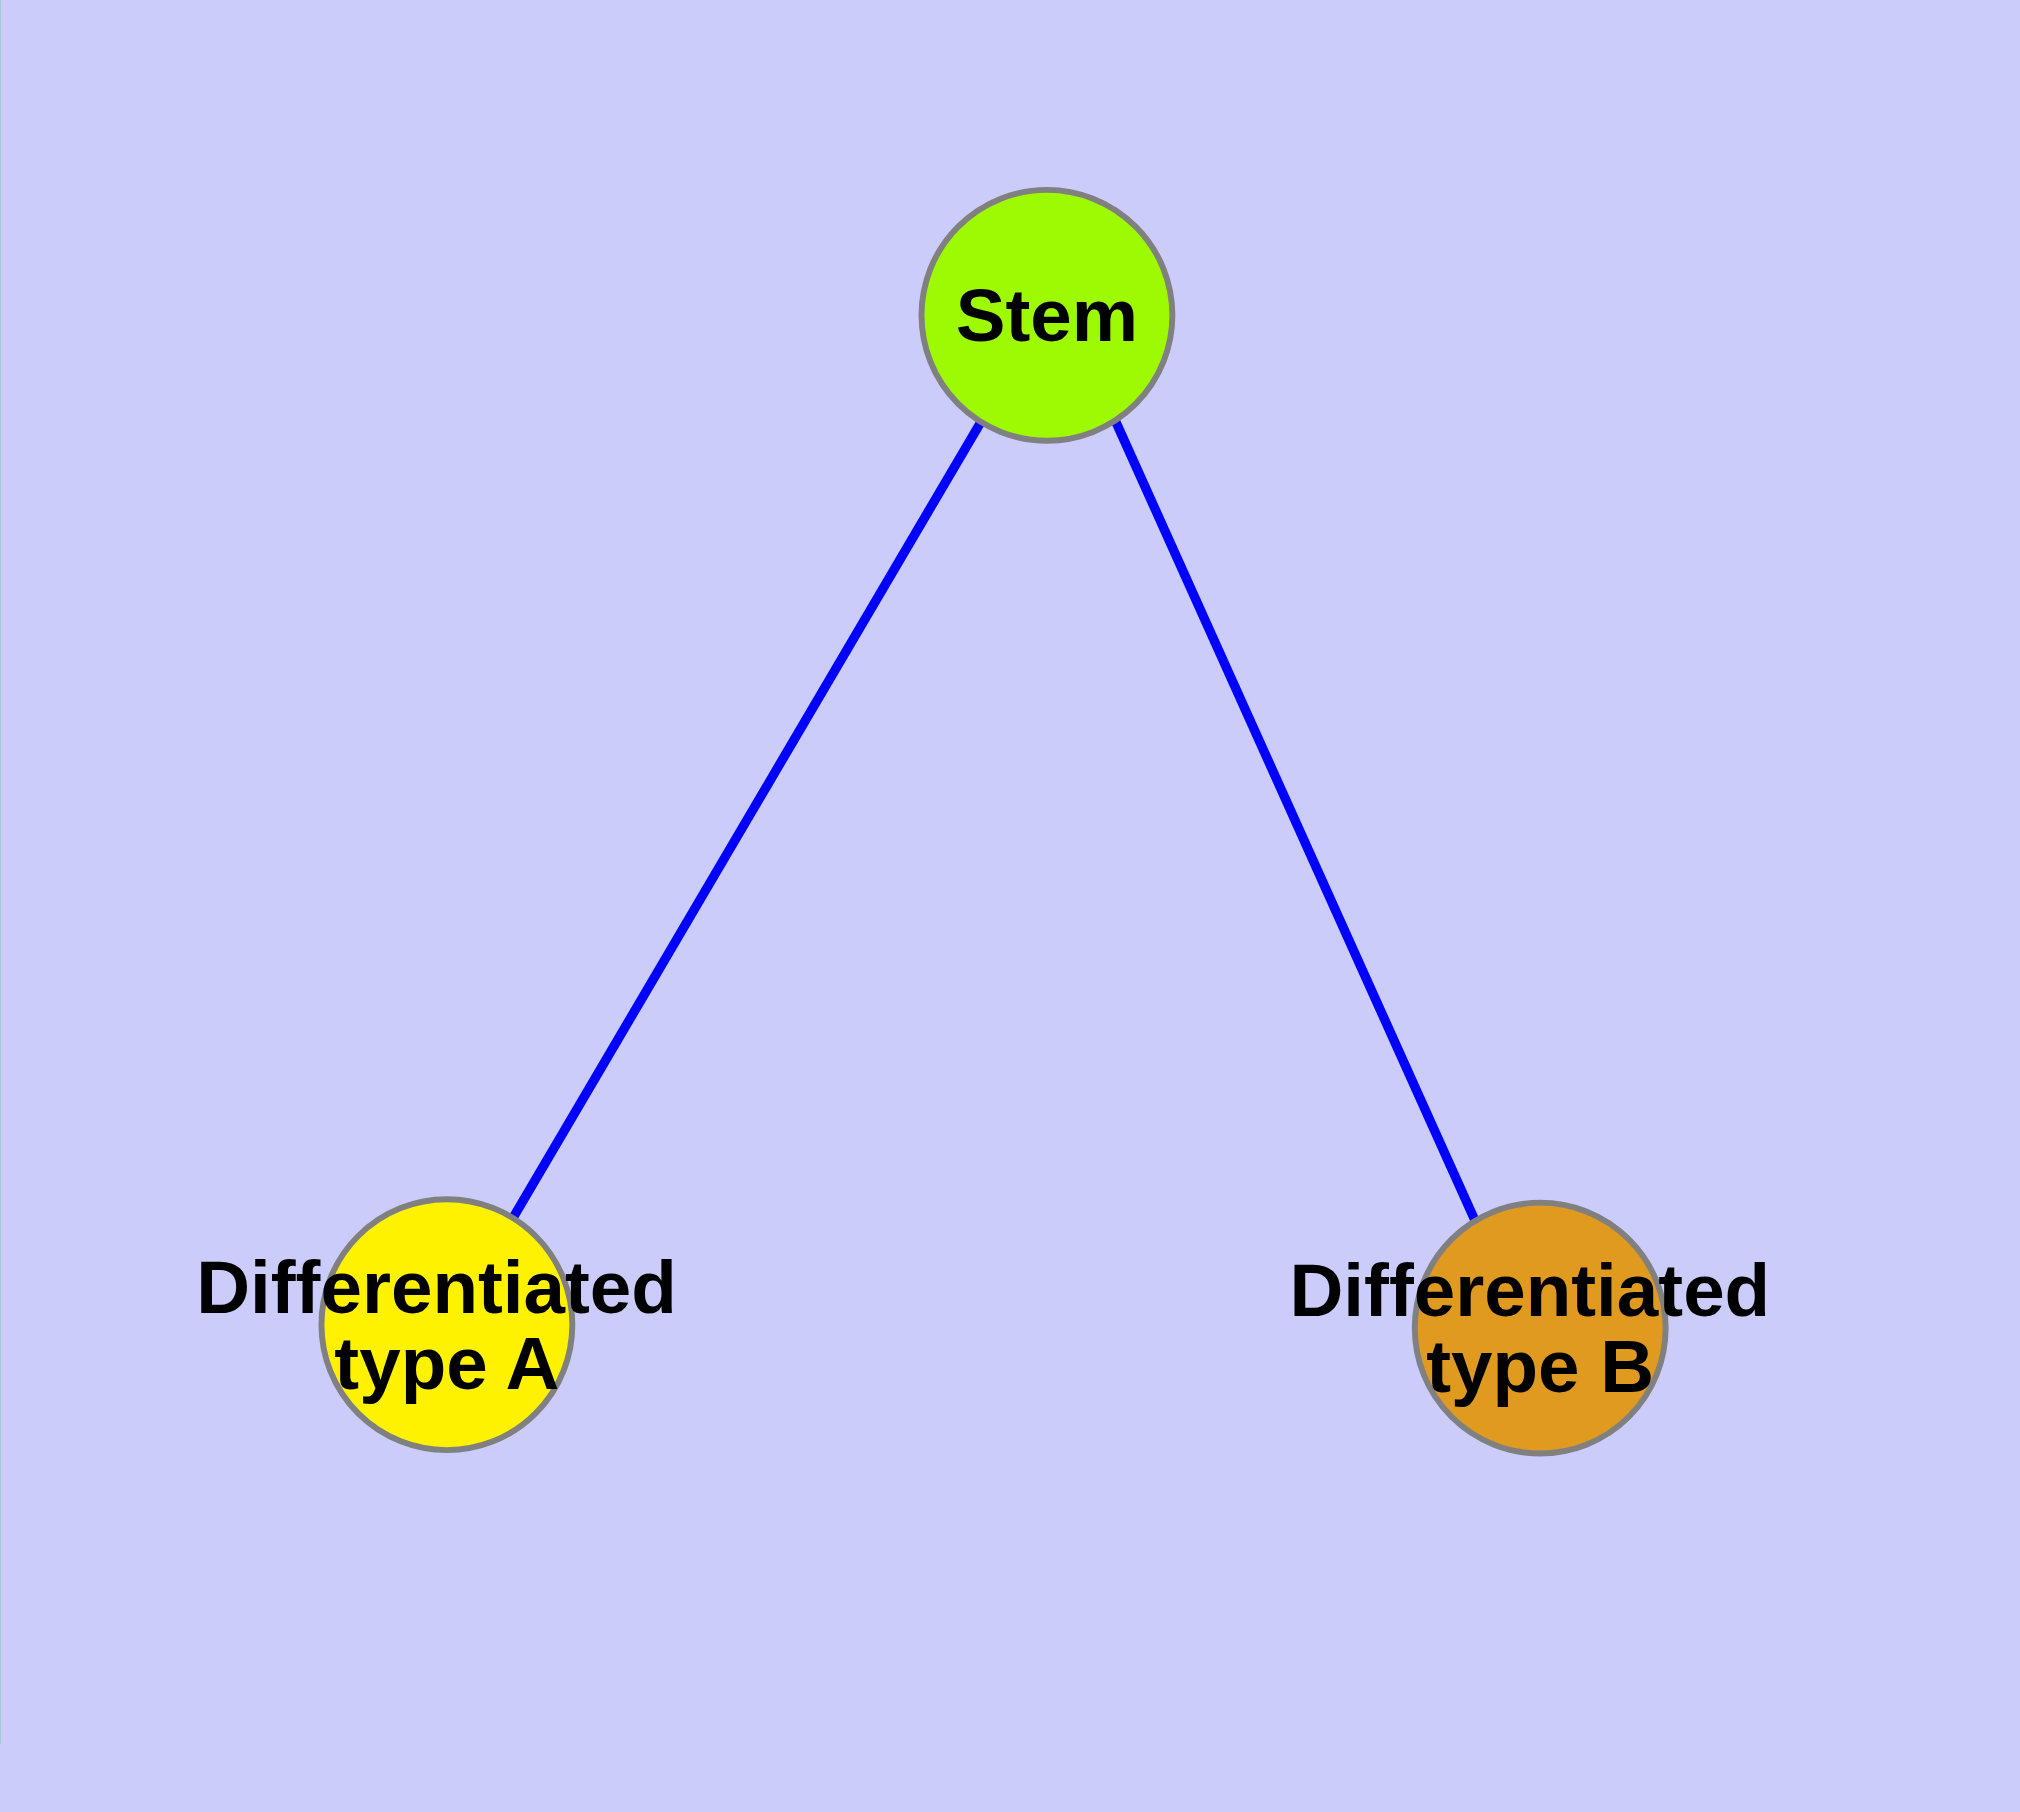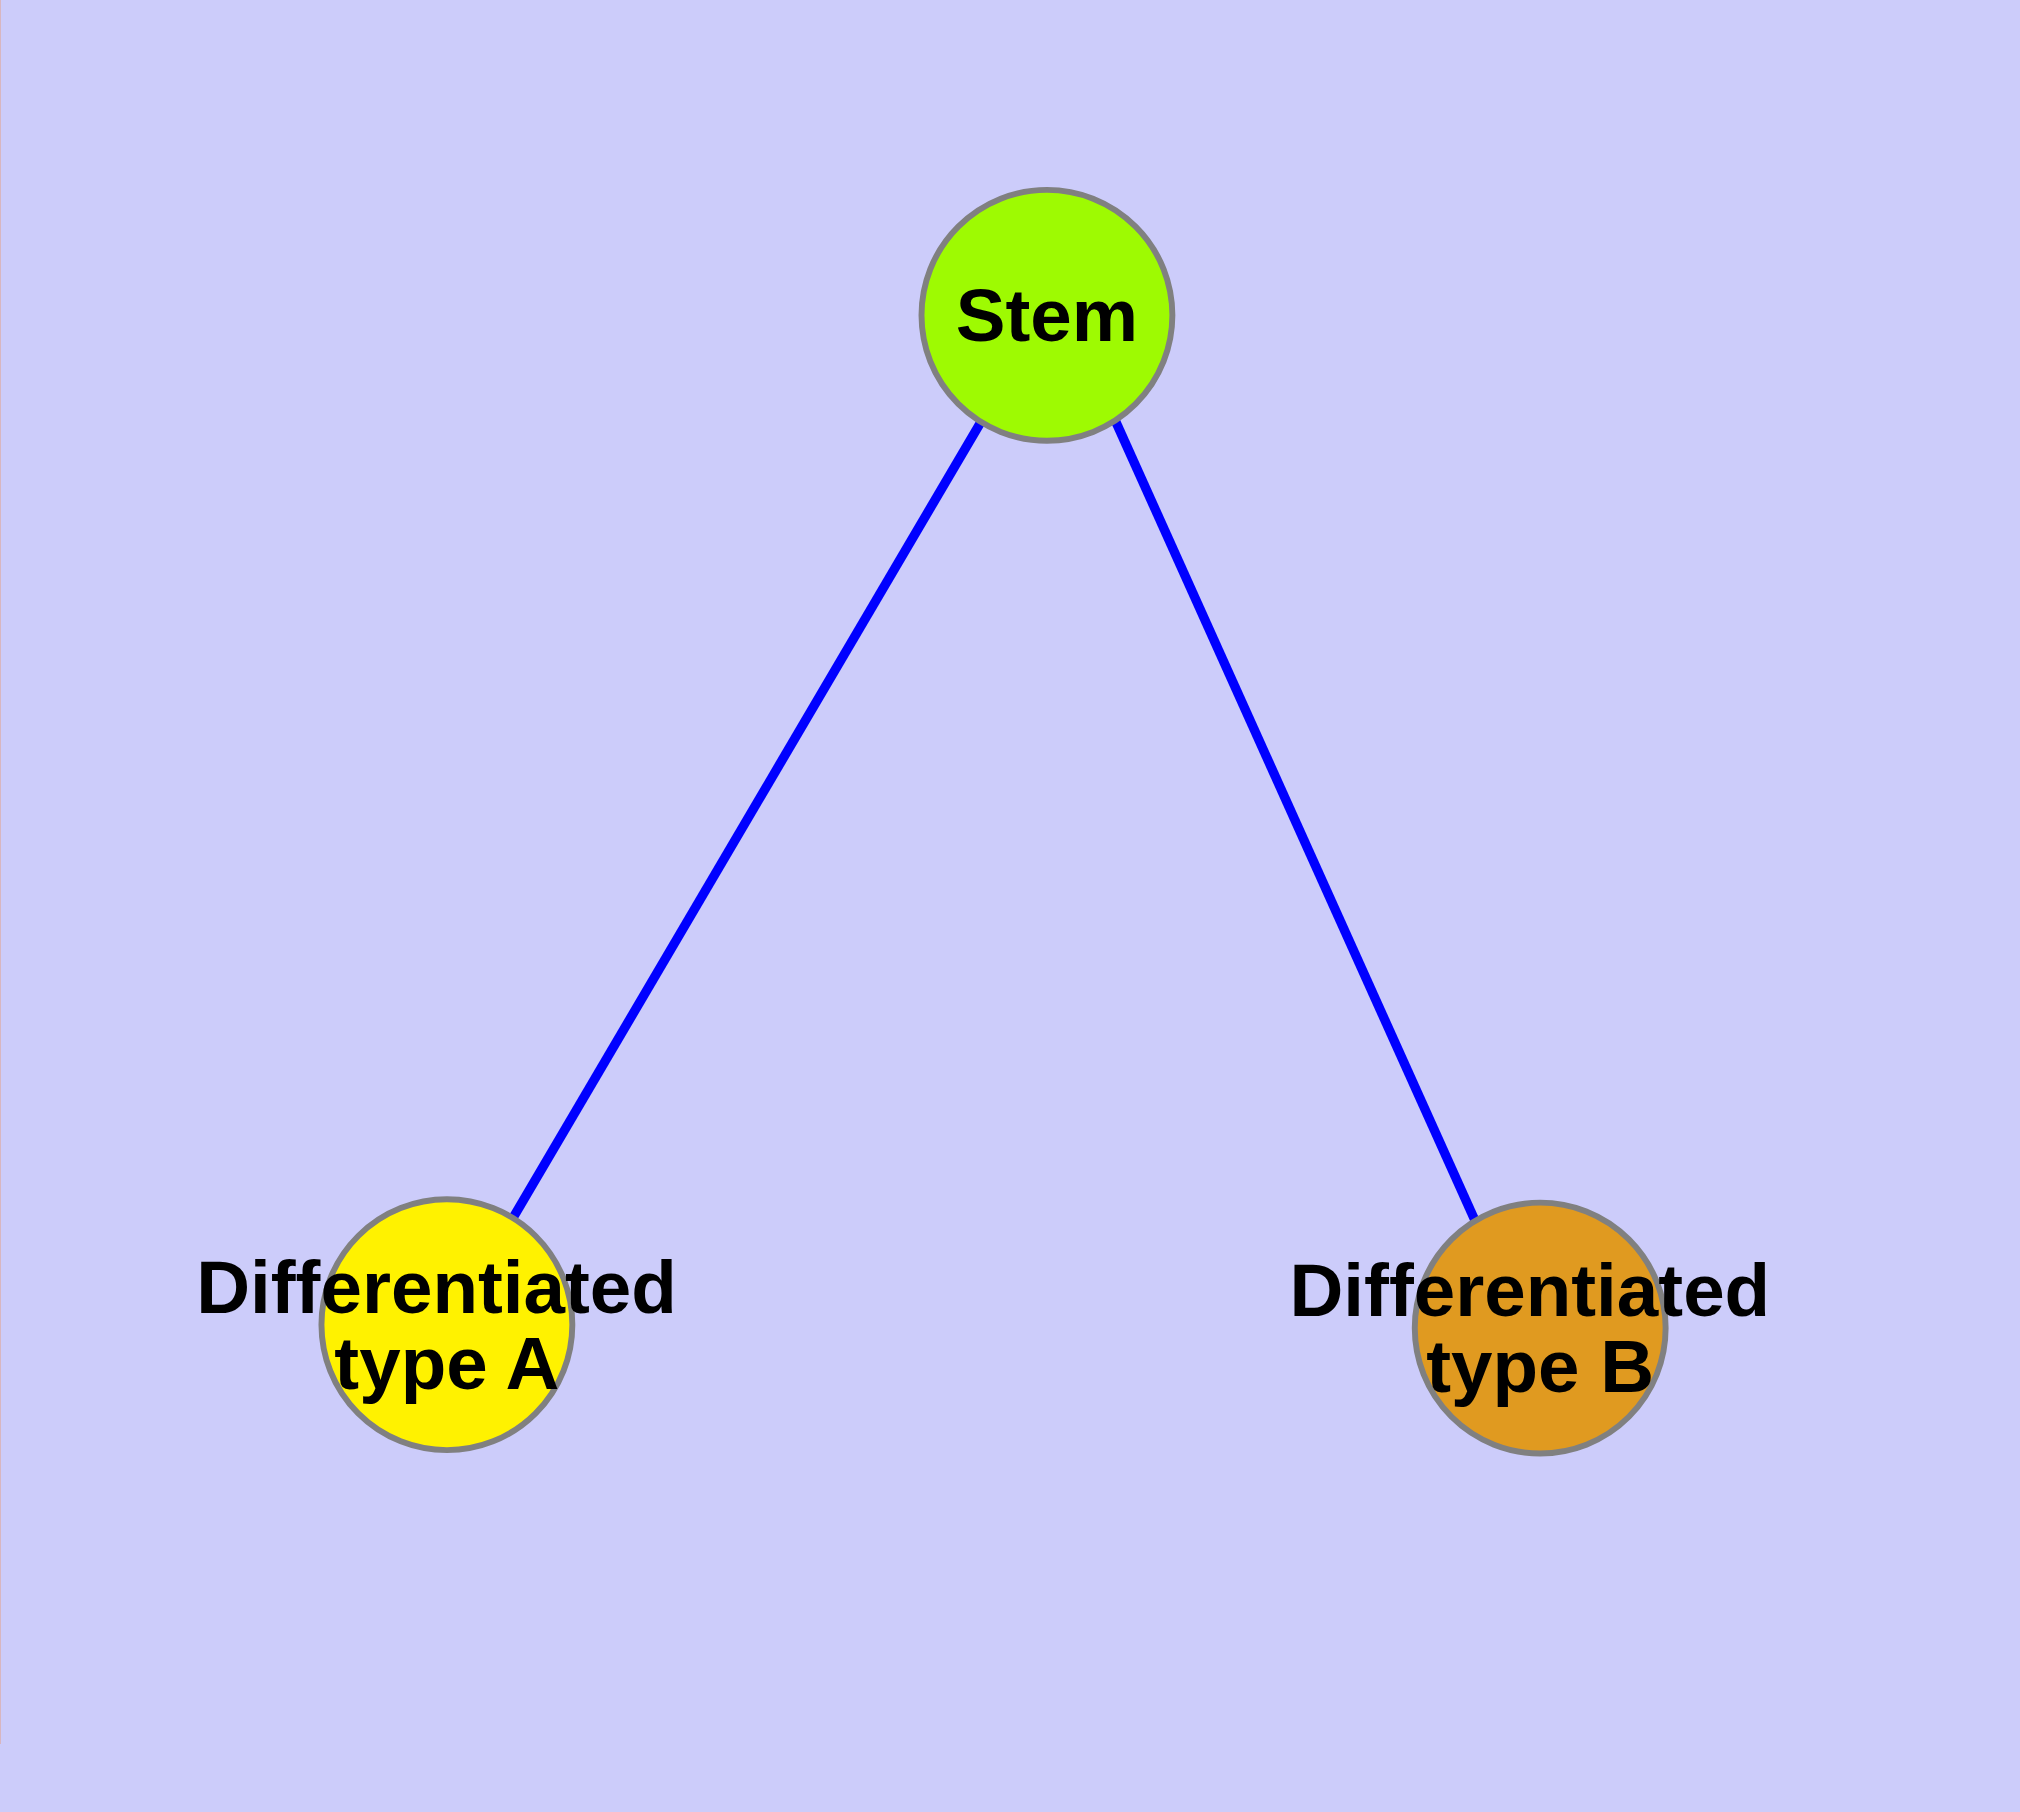--- a/index.html
+++ b/index.html
@@ -4,21 +4,21 @@
 <style>
   html, body {
     margin: 0;
     padding: 0;
     background: #ccccfa;
   }
   #canvas {
     position: relative;
     width: 2021px;
     height: 1744px;
-    background: #f97316;
+    background: #22c55e;
     overflow: hidden;
     font-family: "Liberation Sans", sans-serif;
   }
   #graph-svg {
     position: absolute;
     left: 0;
     top: 0;
     width: 2021px;
     height: 1812px;
   }

